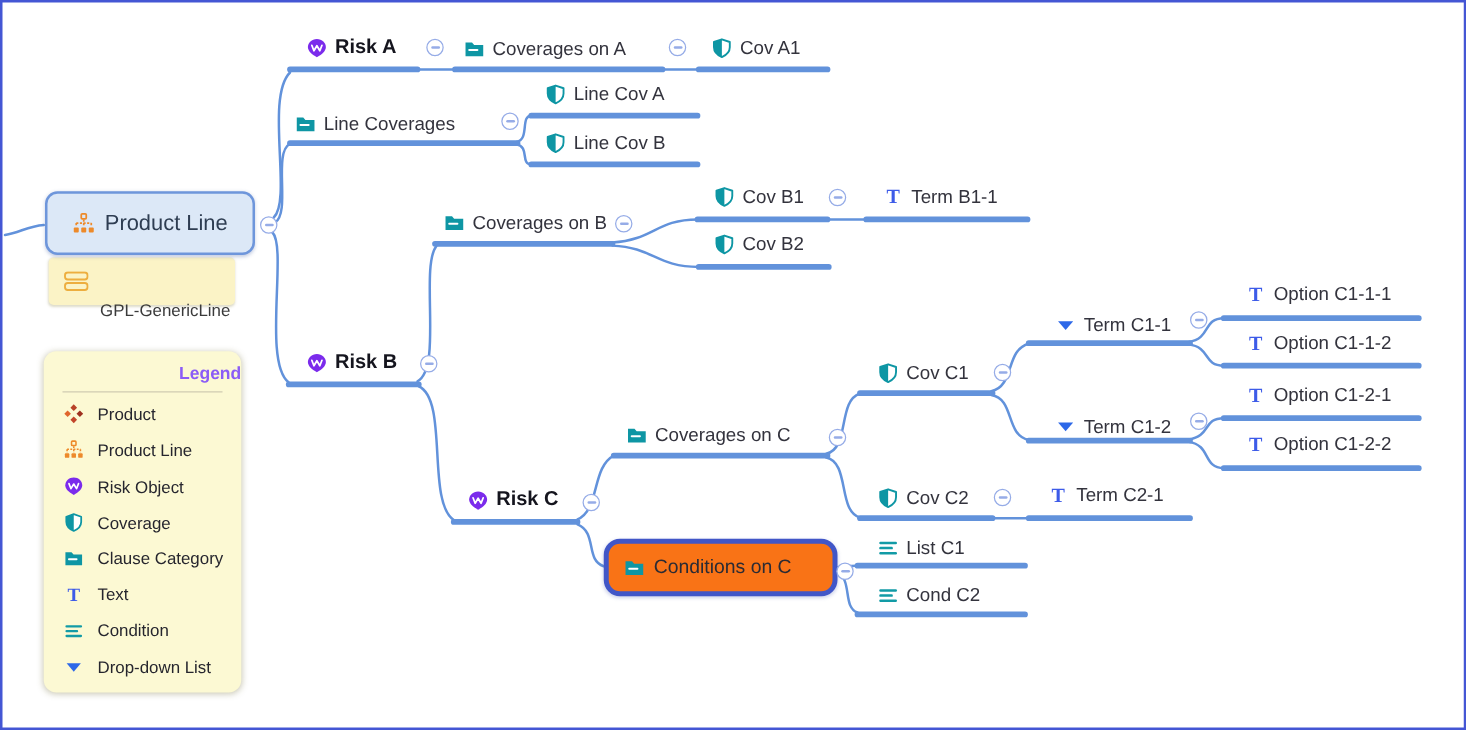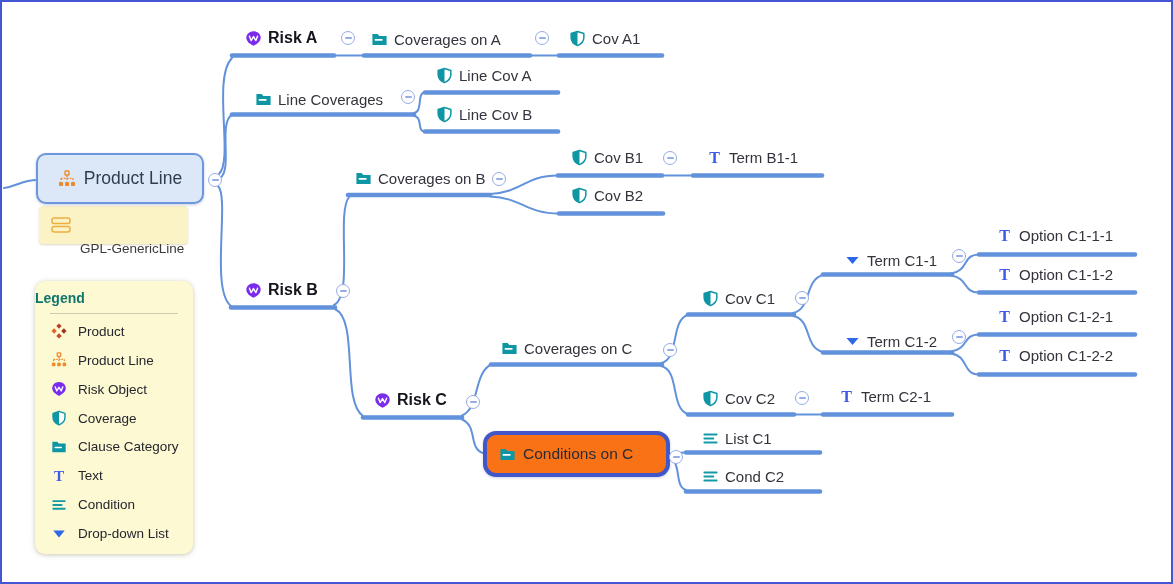--- a/index.html
+++ b/index.html
@@ -44,21 +44,21 @@
     padding-left:12px;gap:9px;z-index:2;box-shadow:0 1px 2px rgba(120,110,40,.25);
   }
   #gpl-tag .nicon{width:20px;height:16px;}
   #gpl-tag .nlabel{font-size:13.5px;color:#3A3A3A;margin-top:46px;}
   #legend{
     position:absolute;left:33px;top:279px;width:158px;height:273px;box-sizing:border-box;
     background:var(--legend-fill,#FCF9D3);border-radius:10px;z-index:3;
     box-shadow:0 1px 5px rgba(100,95,40,.35);display:flex;flex-direction:column;
     padding:9px 0 6px;
   }
-  #legend-title{text-align:left;font-weight:bold;font-size:14px;color:#0f766e;}
+  #legend-title{text-align:right;font-weight:bold;font-size:14px;color:#8b5cf6;}
   #legend hr{width:128px;border:none;border-top:1px solid #CFCBB2;margin:7px auto 3px;}
   #legend-items{display:flex;flex-direction:column;flex:1;}
   .legend-row{display:flex;align-items:center;gap:11px;padding-left:16px;flex:1;}
   .licon{width:16px;height:16px;flex:0 0 auto;}
   .licon svg{width:100%;height:100%;display:block;}
   .llabel{font-size:13.5px;color:#26262E;}
 </style>
 </head>
 <body>
 
@@ -243,21 +243,21 @@
       </div>
       <div class="node" style="left: 567px; top: 26px;">
         <span class="nicon">
           <svg viewBox="0 0 18 18">
             <path d="M9 1.5 L15.7 3.8 V8.3 C15.7 12.2 13 14.9 9 16.6 C5 14.9 2.3 12.2 2.3 8.3 V3.8 Z" fill="#fff" stroke="#0E96A4" stroke-width="1.6" stroke-linejoin="round"></path>
             <path d="M9 1.5 L2.3 3.8 V8.3 C2.3 12.2 5 14.9 9 16.6 Z" fill="#0E96A4"></path>
           </svg>
         </span>
         <span class="nlabel">Cov A1</span>
       </div>
-      <div class="node" style="left: 253px; top: 87px;">
+      <div class="node" style="left: 234px; top: 87px;">
         <span class="nicon">
           <svg viewBox="0 0 18 18">
             <path d="M1.5 3.2 H7 L8.8 5.2 H16.5 V14.8 H1.5 Z" fill="#0E96A4"></path>
             <rect x="3.8" y="8.6" width="8.6" height="1.7" rx="0.8" fill="#fff"></rect>
           </svg>
         </span>
         <span class="nlabel">Line Coverages</span>
       </div>
       <div class="node" style="left: 434px; top: 63px;">
         <span class="nicon">

